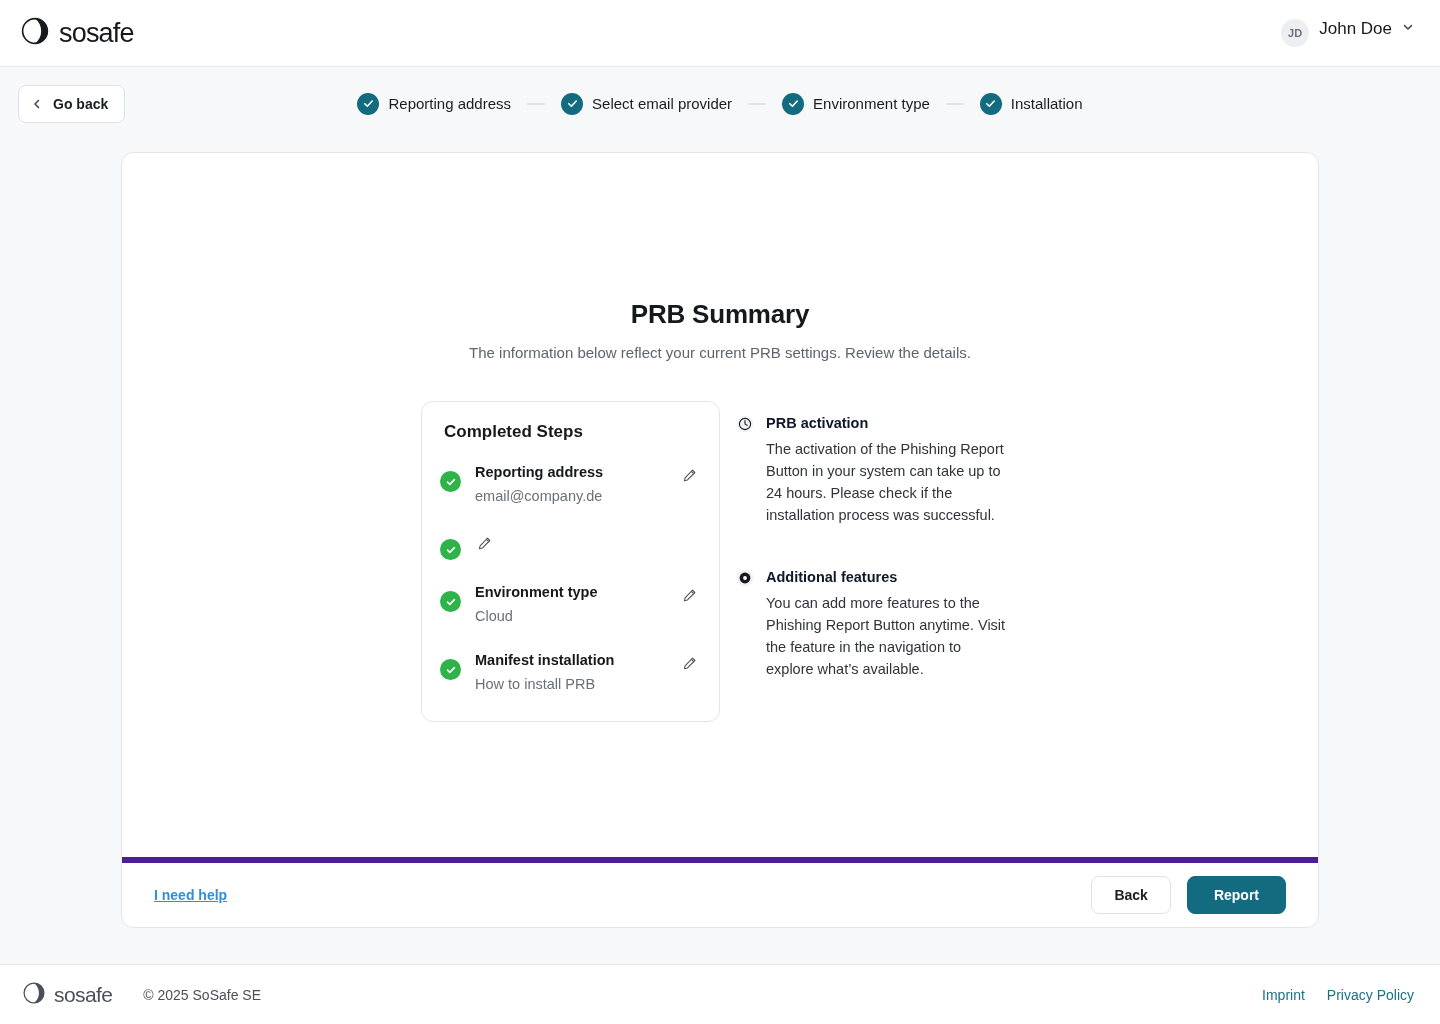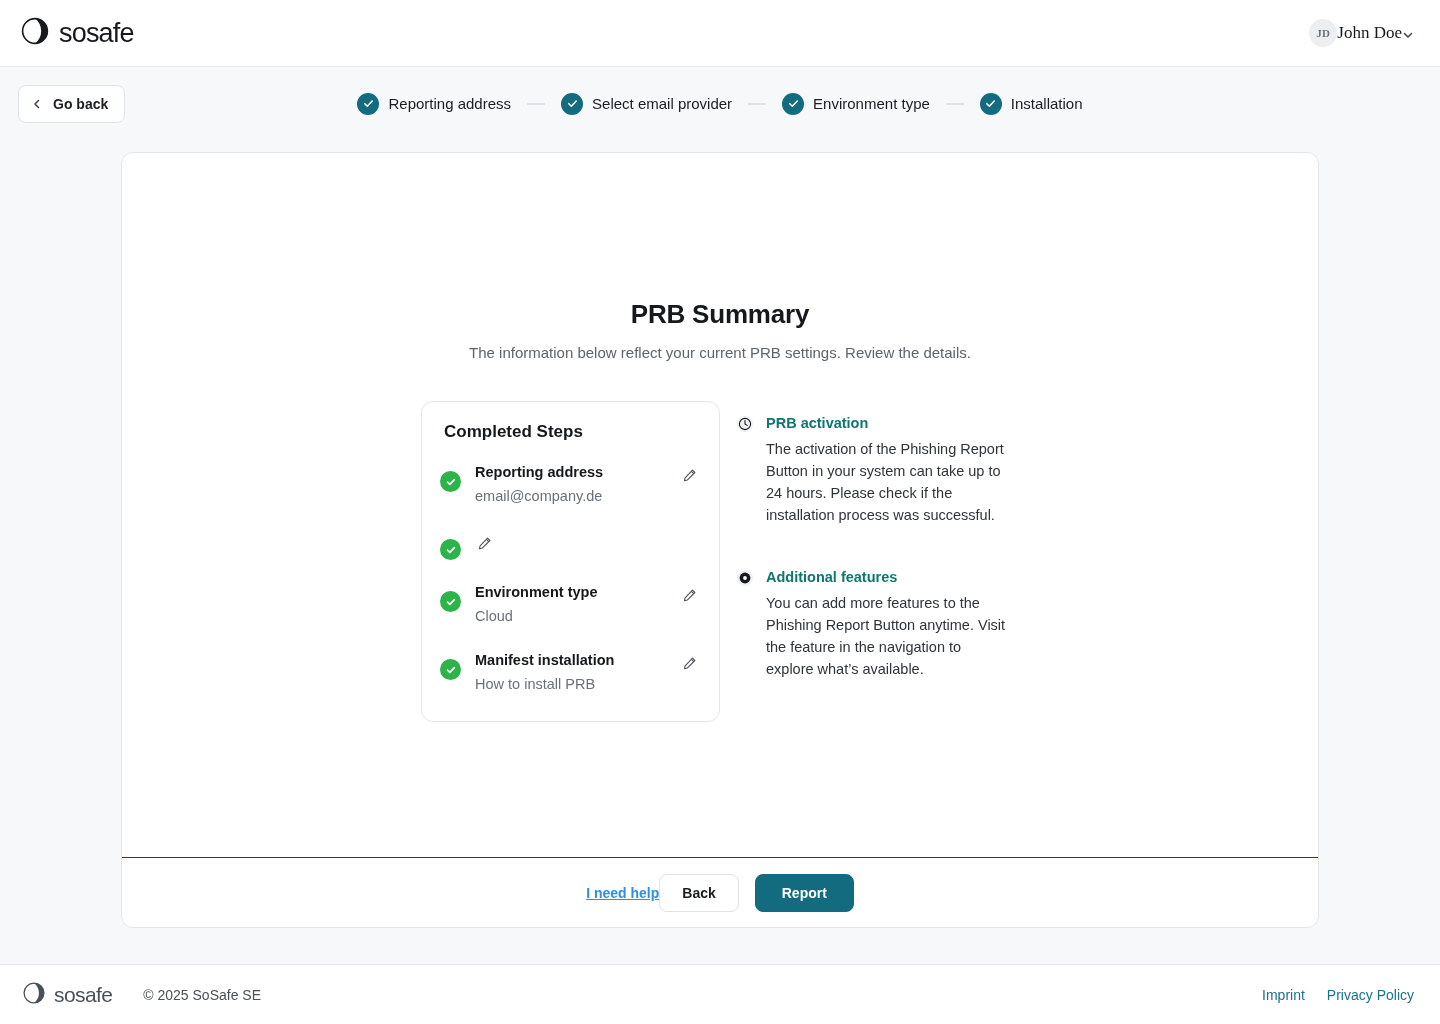--- a/index.html
+++ b/index.html
@@ -41,24 +41,24 @@
 
   .brand-word {
     font-size: 27px;
     font-weight: 400;
     letter-spacing: -0.8px;
     color: #16191d;
   }
 
   .user-menu {
     display: flex;
-    align-items: center;
+    align-items: flex-start;
+    gap: 10px;
     cursor: pointer;
     padding: 4px 2px;
-    font-family: Liberation Serif, serif;
   }
 
   .avatar {
     width: 28px;
     height: 28px;
     border-radius: 50%;
     background: #eceef0;
     color: #6b7280;
     font-size: 11px;
     font-weight: 600;
@@ -293,39 +293,39 @@
     width: 18px;
     height: 18px;
     flex: 0 0 auto;
     margin-top: 2px;
   }
   .note-icon svg { width: 18px; height: 18px; display: block; }
 
   .note-title {
     font-size: 14.5px;
     font-weight: 700;
-    color: #0f766e;
+    color: #0f172a;
     line-height: 1.45;
   }
 
   .note-text {
     font-size: 14.5px;
     color: #2f343b;
     line-height: 1.52;
     margin-top: 4px;
   }
 
   
   .card-footer {
     flex: 0 0 auto;
     height: 70px;
-    border-top: 1px solid #4c1d95;
-    display: flex;
-    align-items: center;
-    justify-content: center;
+    border-top: 6px solid #4c1d95;
+    display: flex;
+    align-items: center;
+    justify-content: space-between;
     padding: 0 32px 0 32px;
   }
 
   .help-link {
     font-size: 14px;
     font-weight: 700;
     color: #2d8fe0;
     text-decoration: underline;
     cursor: pointer;
   }

